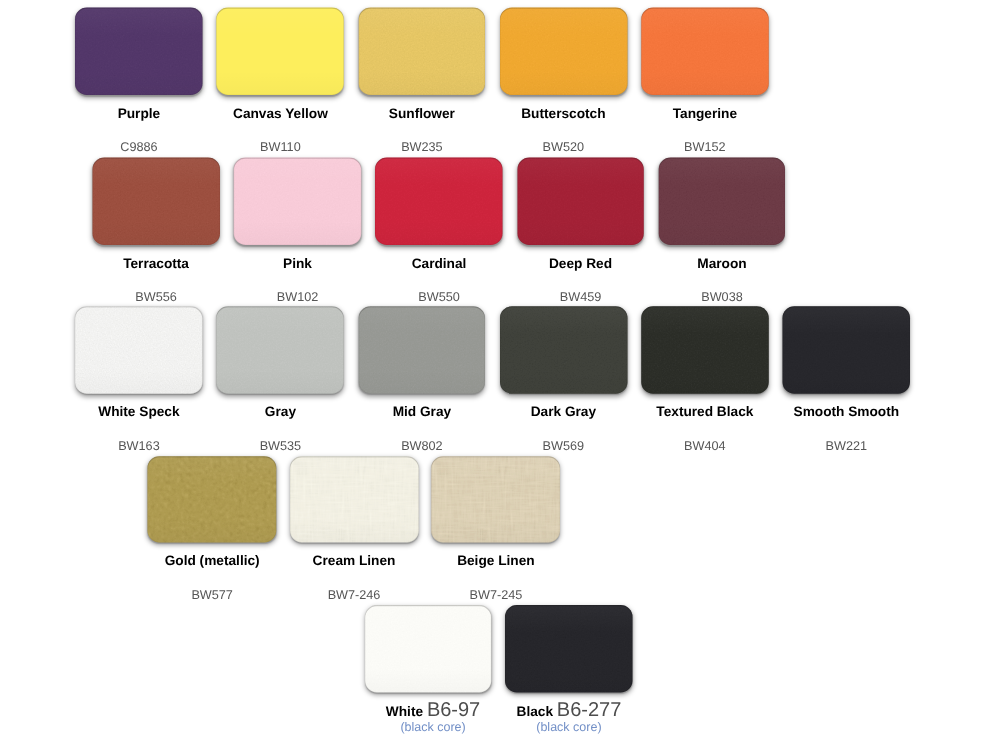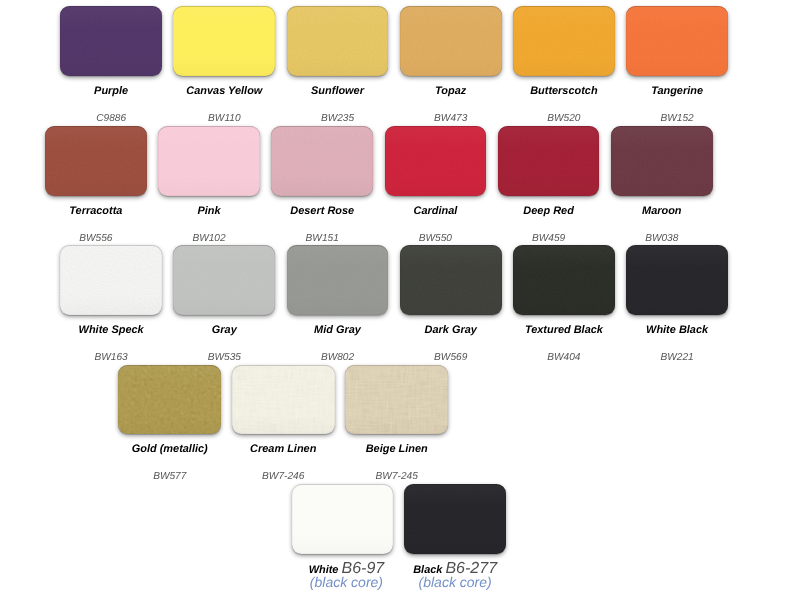--- a/index.html
+++ b/index.html
@@ -13,21 +13,20 @@
     height: 601px;
     overflow: hidden;
     font-family: "Liberation Sans", sans-serif;
     -webkit-font-smoothing: antialiased;
     text-rendering: geometricPrecision;
   }
   #swatch-sheet {
     position: relative;
     width: 794px;
     height: 468px;
-    font-style: italic;
   }
   .swatch-row {
     position: absolute;
     display: flex;
   }
   .swatch-cell {
     position: relative;
     width: var(--cw, 101.7px);
     margin-right: var(--gap, 11.5px);
     text-align: center;
@@ -74,21 +73,21 @@
   .swatch-code {
     font-size: 10.15px;
     font-weight: normal;
     color: #565656;
     line-height: 12.5px;
     margin-top: 16px;
     white-space: nowrap;
   }
   .swatch-note {
     position: relative;
-    font-size: 14px;
+    font-size: 10px;
     color: #7390c7;
     line-height: 13px;
     white-space: nowrap;
   }
   .inline-code {
     font-size: 16px;
     font-weight: normal;
     color: #4d4d4d;
   }
 </style>
@@ -198,33 +197,20 @@
           </svg>
         <svg class="chip-texture" width="104" height="71" style="opacity: 0.07;">
             <rect x="-1" y="-1" width="106" height="73" filter="url(#fx-grain-l)"></rect>
           </svg>
         <div class="chip-sheen"></div>
       </div>
       <div class="swatch-label">Sunflower</div>
       <div class="swatch-code">BW235</div>
     </div>
     <div class="swatch-cell">
-      <div class="swatch-chip" style="background: rgb(229, 176, 95);">
-        <svg class="chip-texture" width="104" height="71" style="opacity: 0.07;">
-            <rect x="-1" y="-1" width="106" height="73" filter="url(#fx-grain-d)"></rect>
-          </svg>
-        <svg class="chip-texture" width="104" height="71" style="opacity: 0.07;">
-            <rect x="-1" y="-1" width="106" height="73" filter="url(#fx-grain-l)"></rect>
-          </svg>
-        <div class="chip-sheen"></div>
-      </div>
-      <div class="swatch-label">Topaz</div>
-      <div class="swatch-code">BW473</div>
-    </div>
-    <div class="swatch-cell">
       <div class="swatch-chip" style="background: rgb(246, 171, 45);">
         <svg class="chip-texture" width="104" height="71" style="opacity: 0.05;">
             <rect x="-1" y="-1" width="106" height="73" filter="url(#fx-grain-d)"></rect>
           </svg>
         <svg class="chip-texture" width="104" height="71" style="opacity: 0.05;">
             <rect x="-1" y="-1" width="106" height="73" filter="url(#fx-grain-l)"></rect>
           </svg>
         <div class="chip-sheen"></div>
       </div>
       <div class="swatch-label">Butterscotch</div>
@@ -237,21 +223,21 @@
           </svg>
         <svg class="chip-texture" width="104" height="71" style="opacity: 0.05;">
             <rect x="-1" y="-1" width="106" height="73" filter="url(#fx-grain-l)"></rect>
           </svg>
         <div class="chip-sheen"></div>
       </div>
       <div class="swatch-label">Tangerine</div>
       <div class="swatch-code">BW152</div>
     </div>
   </div>
-  <div class="swatch-row" style="top:126px;left:45px;--gap:11.5px">
+  <div class="swatch-row" style="top:126px;left:74px;--gap:11.5px">
     <div class="swatch-cell">
       <div class="swatch-chip" style="background: rgb(159, 76, 59);">
         <svg class="chip-texture" width="104" height="71" style="opacity: 0.07;">
             <rect x="-1" y="-1" width="106" height="73" filter="url(#fx-grain-d)"></rect>
           </svg>
         <svg class="chip-texture" width="104" height="71" style="opacity: 0.07;">
             <rect x="-1" y="-1" width="106" height="73" filter="url(#fx-grain-l)"></rect>
           </svg>
         <div class="chip-sheen"></div>
       </div>
@@ -263,33 +249,20 @@
         <svg class="chip-texture" width="104" height="71" style="opacity: 0.04;">
             <rect x="-1" y="-1" width="106" height="73" filter="url(#fx-grain-d)"></rect>
           </svg>
         <svg class="chip-texture" width="104" height="71" style="opacity: 0.04;">
             <rect x="-1" y="-1" width="106" height="73" filter="url(#fx-grain-l)"></rect>
           </svg>
         <div class="chip-sheen"></div>
       </div>
       <div class="swatch-label">Pink</div>
       <div class="swatch-code">BW102</div>
-    </div>
-    <div class="swatch-cell">
-      <div class="swatch-chip" style="background: rgb(227, 178, 188);">
-        <svg class="chip-texture" width="104" height="71" style="opacity: 0.05;">
-            <rect x="-1" y="-1" width="106" height="73" filter="url(#fx-grain-d)"></rect>
-          </svg>
-        <svg class="chip-texture" width="104" height="71" style="opacity: 0.05;">
-            <rect x="-1" y="-1" width="106" height="73" filter="url(#fx-grain-l)"></rect>
-          </svg>
-        <div class="chip-sheen"></div>
-      </div>
-      <div class="swatch-label">Desert Rose</div>
-      <div class="swatch-code">BW151</div>
     </div>
     <div class="swatch-cell">
       <div class="swatch-chip" style="background: rgb(210, 33, 59);">
         <svg class="chip-texture" width="104" height="71" style="opacity: 0.04;">
             <rect x="-1" y="-1" width="106" height="73" filter="url(#fx-grain-d)"></rect>
           </svg>
         <svg class="chip-texture" width="104" height="71" style="opacity: 0.04;">
             <rect x="-1" y="-1" width="106" height="73" filter="url(#fx-grain-l)"></rect>
           </svg>
         <div class="chip-sheen"></div>
@@ -393,21 +366,21 @@
     <div class="swatch-cell">
       <div class="swatch-chip" style="background: rgb(37, 37, 42);">
         <svg class="chip-texture" width="104" height="71" style="opacity: 0.03;">
             <rect x="-1" y="-1" width="106" height="73" filter="url(#fx-grain-d)"></rect>
           </svg>
         <svg class="chip-texture" width="104" height="71" style="opacity: 0.03;">
             <rect x="-1" y="-1" width="106" height="73" filter="url(#fx-grain-l)"></rect>
           </svg>
         <div class="chip-sheen"></div>
       </div>
-      <div class="swatch-label">White Black</div>
+      <div class="swatch-label">Smooth Smooth</div>
       <div class="swatch-code">BW221</div>
     </div>
   </div>
   <div class="swatch-row" style="top:364.5px;left:118.2px;--gap:10.4px;--cw:103.1px">
     <div class="swatch-cell">
       <div class="swatch-chip" style="background: rgb(181, 158, 71);">
         <svg class="chip-texture" width="104" height="71" style="opacity: 0.16;">
             <rect x="-1" y="-1" width="106" height="73" filter="url(#fx-metal-d)"></rect>
           </svg>
         <svg class="chip-texture" width="104" height="71" style="opacity: 0.16;">

